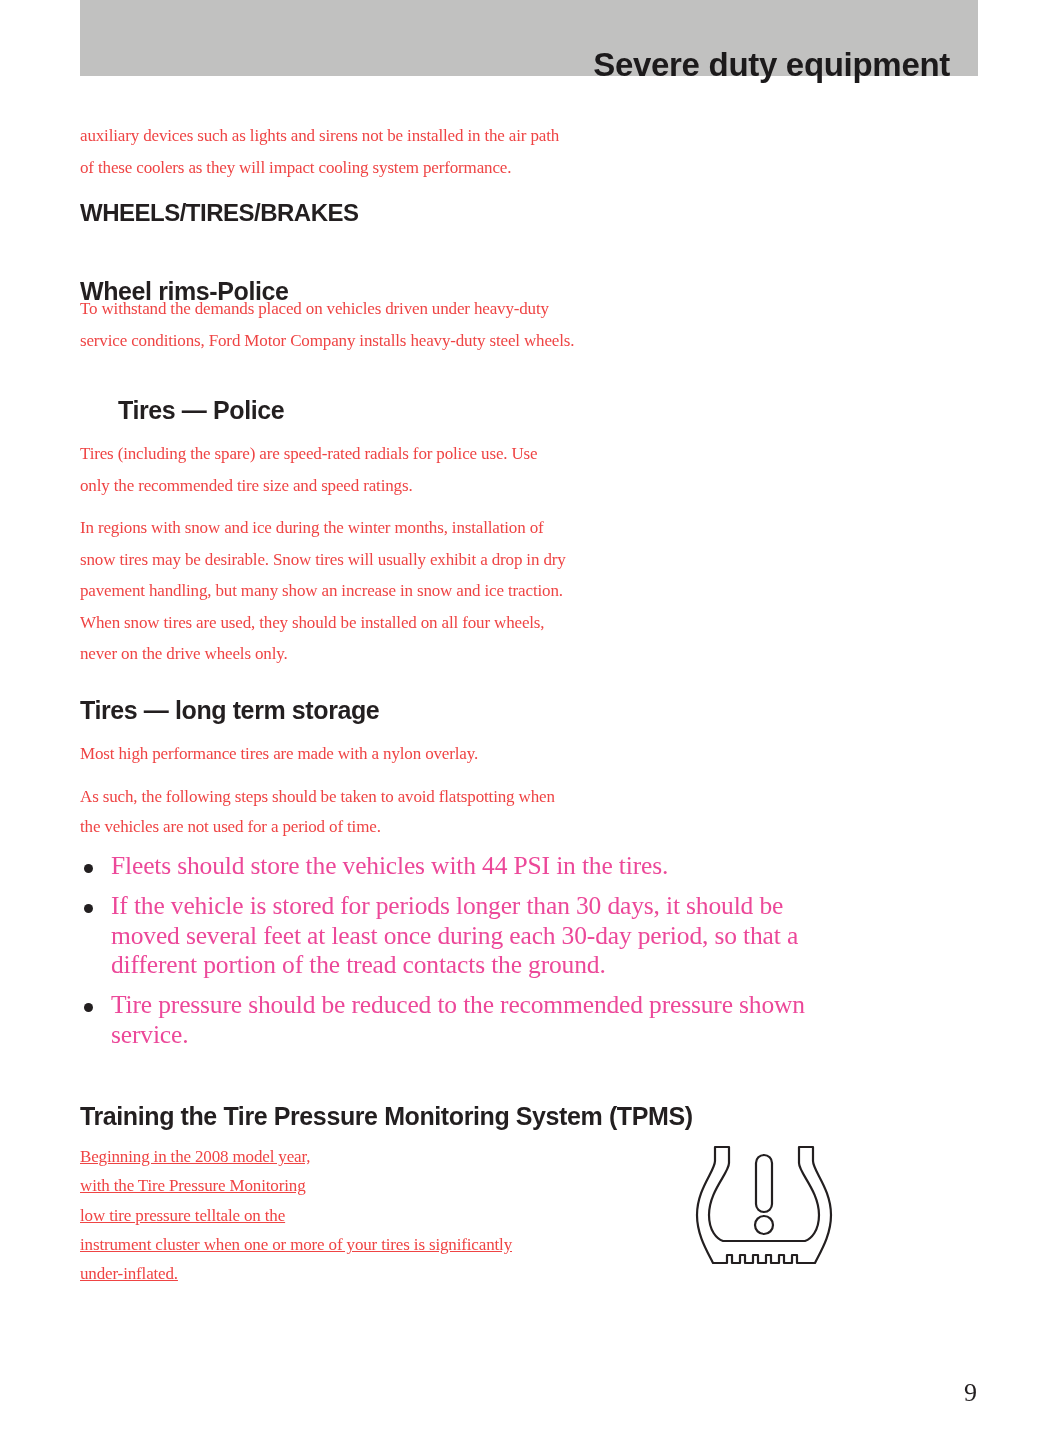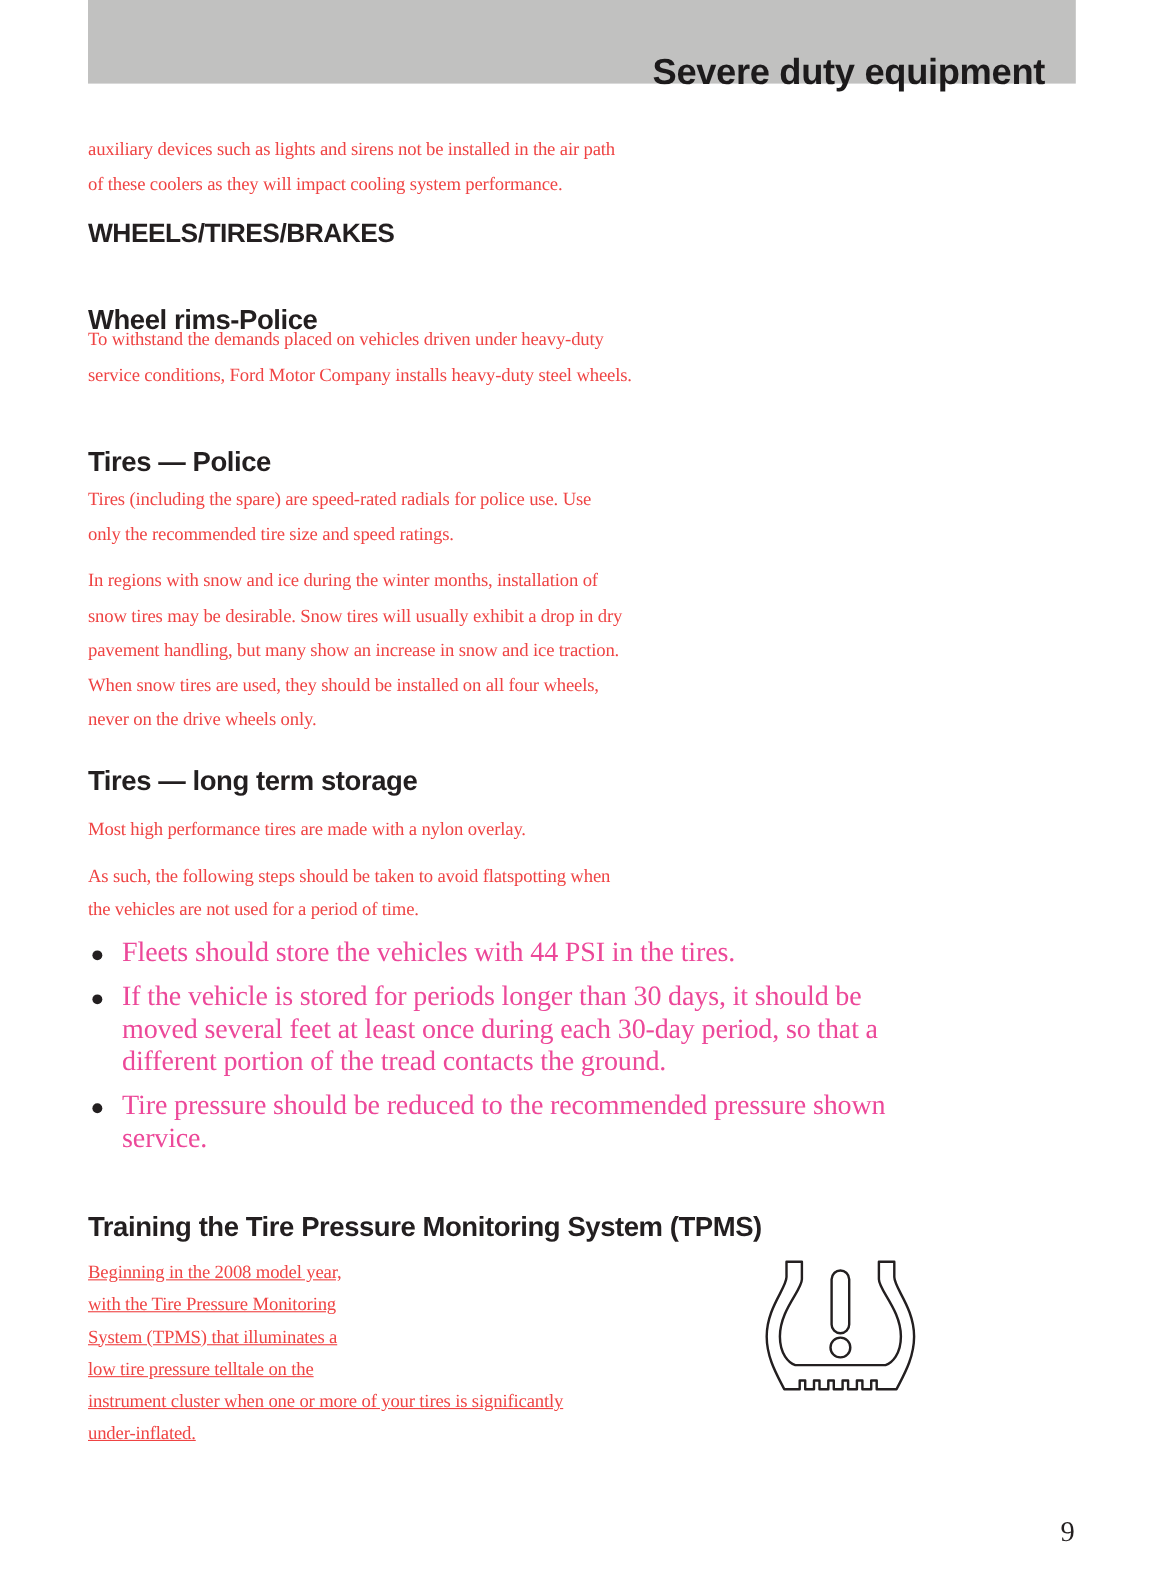--- a/index.html
+++ b/index.html
@@ -126,21 +126,21 @@
   </div>
 
   <div class="h-section" style="top:199px;">WHEELS/TIRES/BRAKES</div>
 
   <div class="h-sub" style="top:265px;margin-top:12px;">Wheel rims-Police</div>
   <div class="body-text" style="top:293px;">
     <span class="line">To withstand the demands placed on vehicles driven under heavy-duty</span>
     <span class="line">service conditions, Ford Motor Company installs heavy-duty steel wheels.</span>
   </div>
 
-  <div class="h-sub" style="top:406px;">Tires — Police</div>
+  <div class="h-sub" style="top:396px;margin-left:38px;">Tires — Police</div>
   <div class="body-text" style="top:438px;">
     <span class="line">Tires (including the spare) are speed-rated radials for police use. Use</span>
     <span class="line">only the recommended tire size and speed ratings.</span>
   </div>
   <div class="body-text" style="top:512px;">
     <span class="line">In regions with snow and ice during the winter months, installation of</span>
     <span class="line">snow tires may be desirable. Snow tires will usually exhibit a drop in dry</span>
     <span class="line">pavement handling, but many show an increase in snow and ice traction.</span>
     <span class="line">When snow tires are used, they should be installed on all four wheels,</span>
     <span class="line">never on the drive wheels only.</span>
@@ -174,21 +174,20 @@
     <div class="bullet-text">
       <span class="line">Tire pressure should be reduced to the recommended pressure shown</span>
       <span class="line">service.</span>
     </div>
   </div>
 
   <div class="h-sub" style="top:1102px;">Training the Tire Pressure Monitoring System (TPMS)</div>
   <div class="body-text" style="top:1142px; line-height:29.3px;text-decoration:underline;">
     <span class="line">Beginning in the 2008 model year,</span>
     <span class="line">with the Tire Pressure Monitoring</span>
-    <span class="line">System (TPMS) that illuminates a</span>
     <span class="line">low tire pressure telltale on the</span>
     <span class="line">instrument cluster when one or more of your tires is significantly</span>
     <span class="line">under-inflated.</span>
   </div>
 </div>
 
 <svg class="tpms-icon" viewBox="0 0 142 125" xmlns="http://www.w3.org/2000/svg">
   <g fill="none" stroke="#231f20" stroke-width="2.2" stroke-linejoin="round" stroke-linecap="round">
 
     <path d="M 22 4 L 36 4 L 36 20 C 36 30, 16 48, 16 72 C 16 88, 24 96, 30 98 L 112 98 C 118 96, 126 88, 126 72 C 126 48, 106 30, 106 20 L 106 4 L 120 4 L 120 18 C 120 28, 138 46, 138 72 C 138 92, 128 108, 122 120 L 104 120 L 104 112 L 99 112 L 99 120 L 91 120 L 91 112 L 86 112 L 86 120 L 78 120 L 78 112 L 73 112 L 73 120 L 65 120 L 65 112 L 60 112 L 60 120 L 52 120 L 52 112 L 47 112 L 47 120 L 39 120 L 39 112 L 34 112 L 34 120 L 20 120 C 14 108, 4 92, 4 72 C 4 46, 22 28, 22 18 Z"></path>

